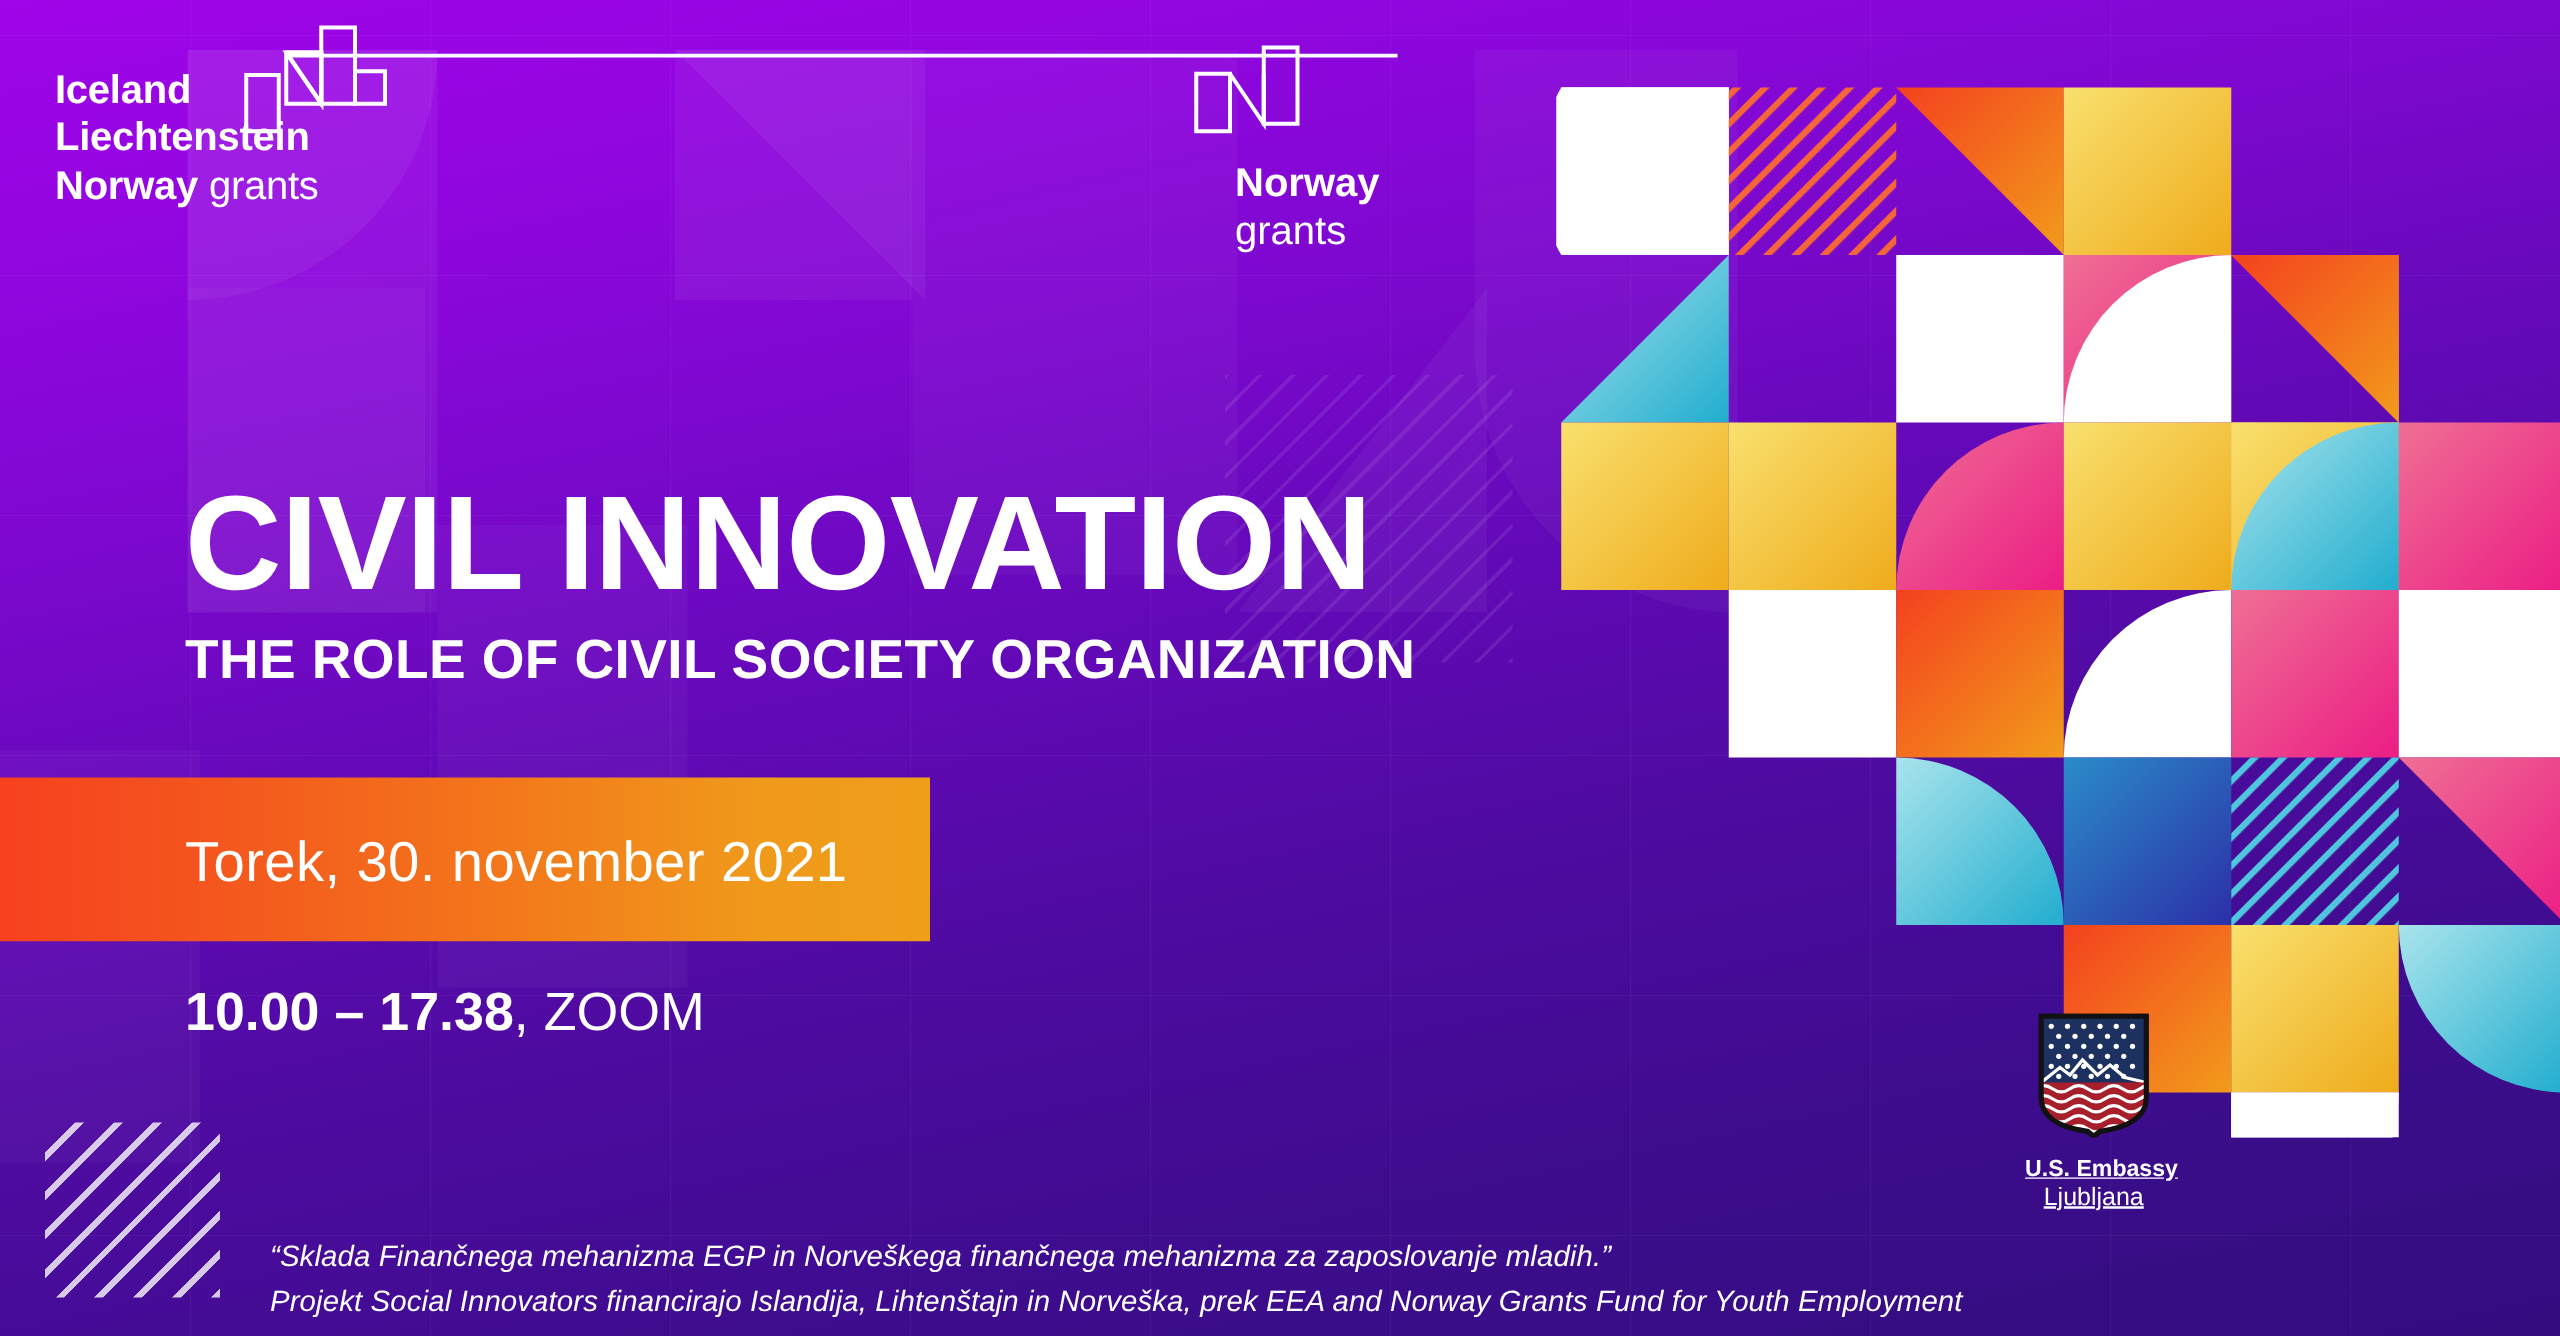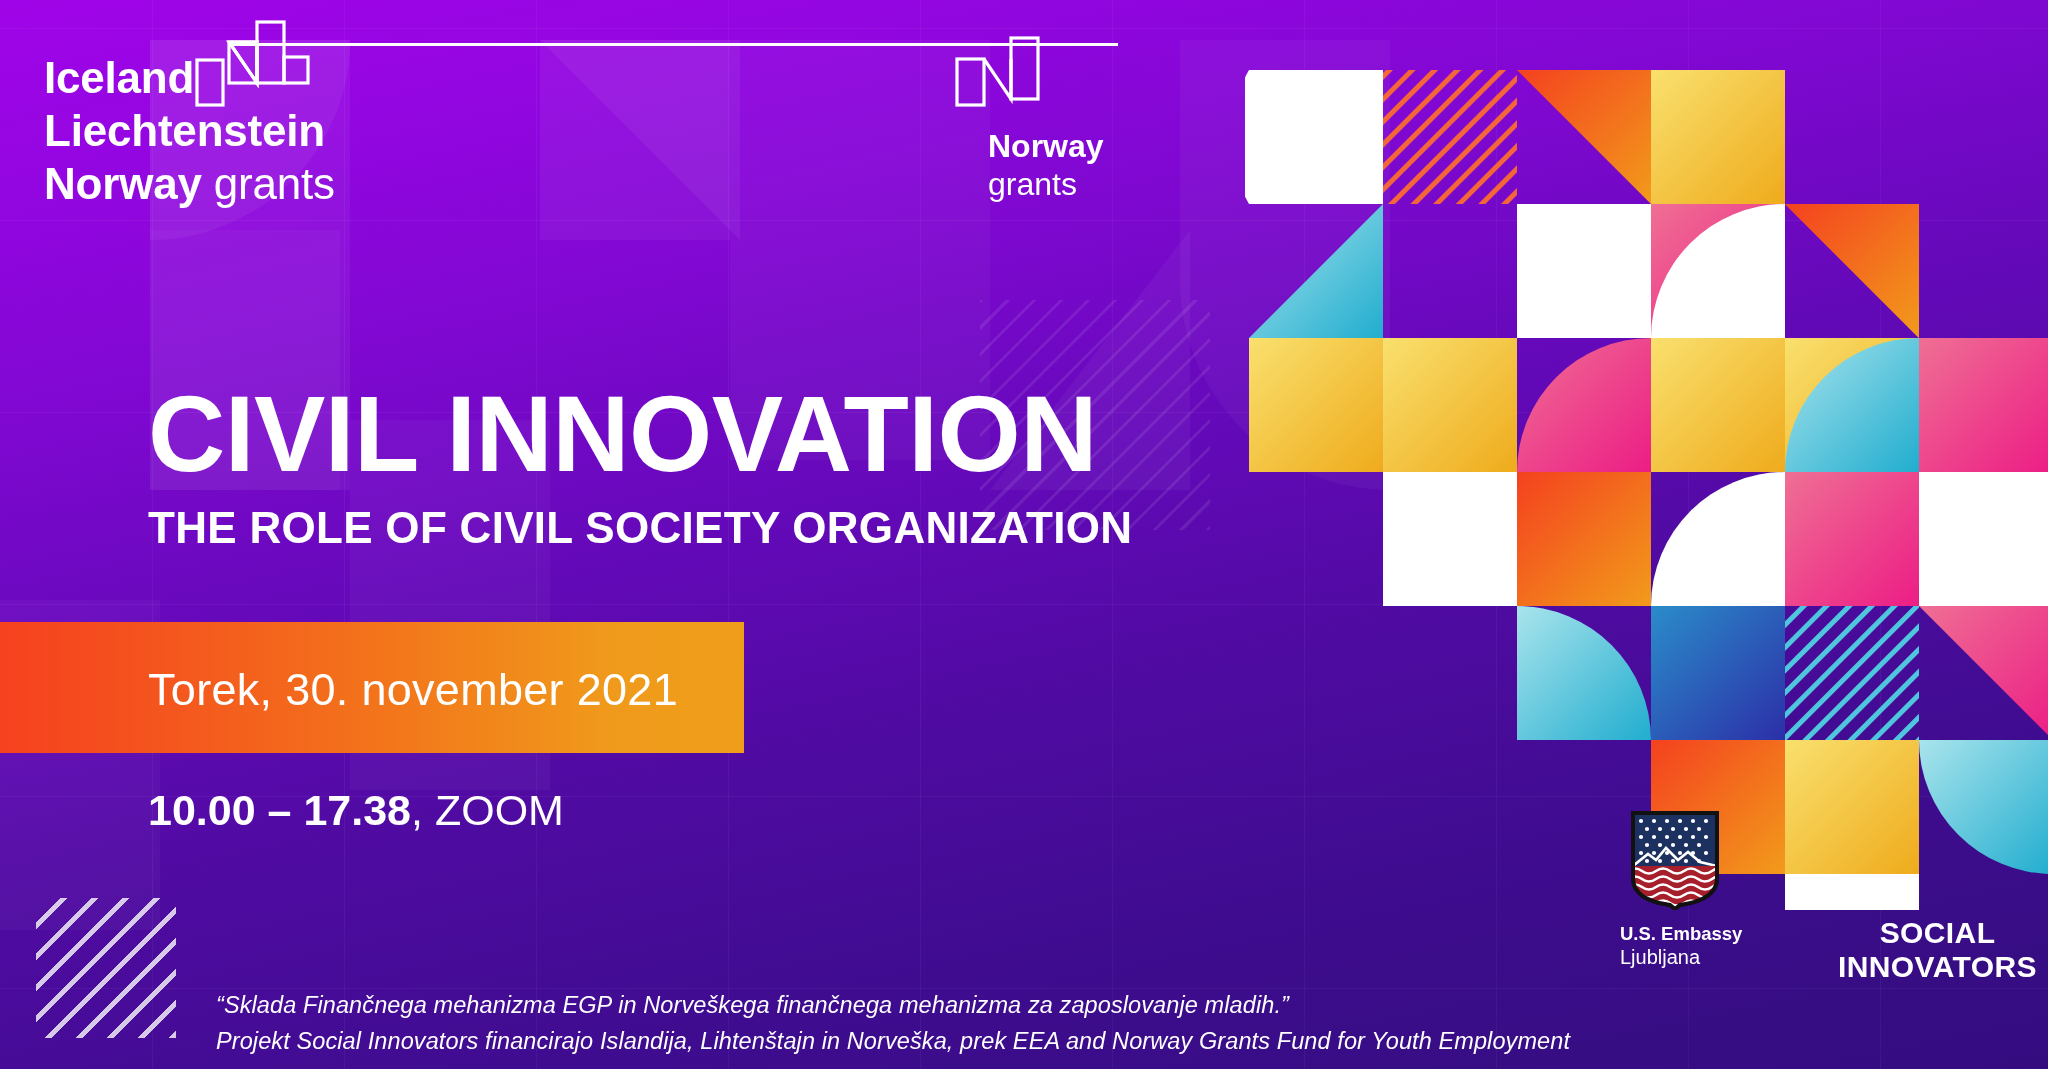--- a/index.html
+++ b/index.html
@@ -74,21 +74,21 @@
   .bg-hatch {
     position:absolute; left:980px; top:300px; width:230px; height:230px;
     background:repeating-linear-gradient(-45deg,
        rgba(255,255,255,.085) 0 3px, transparent 3px 19px);
     pointer-events:none;
   }
 
   
   .grants-logo { position:absolute; left:44px; top:52px; z-index:6; }
   .grants-left {
-    font-size:44px; line-height:1.20; color:#fff; font-weight:700;
+    font-size:32px; line-height:1.20; color:#fff; font-weight:700;
     letter-spacing:-.2px;
   }
   .grants-left .thin { font-weight:400; }
   .logo-rule {
     position:absolute; left:228px; top:43px;
     width:890px; height:3px; background:#fff; z-index:5;
   }
   .logo-mark {
     position:absolute; z-index:7;
   }
@@ -155,21 +155,21 @@
   
   .geo {
     position:absolute; left:1245px; top:30px;
     width:803px; height:880px; z-index:4;
   }
 
   
   .embassy { position:absolute; left:1620px; top:808px; z-index:10; width:110px; }
   .embassy .shieldwrap { width:94px; margin:0 auto; }
   .embassy-cap {
-    margin-top:8px; text-align:left; color:#fff; line-height:1.25;
+    margin-top:8px; text-align:center; color:#fff; line-height:1.25;text-decoration:underline;
   }
   .embassy-cap .l1 { font-size:18.5px; font-weight:600; display:block; white-space:nowrap; }
   .embassy-cap .l2 { font-size:20px; font-weight:400; display:block; }
 
   .si-logo {
     position:absolute; left:1838px; top:916px; z-index:10;
     color:#fff; font-size:30px; font-weight:700; line-height:1.12;
     letter-spacing:.4px; text-align:center; white-space:nowrap;
   }
   .si-logo span { display:block; }
@@ -395,18 +395,14 @@
         </g>
         <path d="M5 5 H89 V70 C89 86 74 94 52 97 L47 101 L42 97 C20 94 5 86 5 70 Z" fill="none" stroke="#111" stroke-width="4"></path>
       </svg>
     </div>
     <div class="embassy-cap">
       <span class="l1">U.S. Embassy</span>
       <span class="l2">Ljubljana</span>
     </div>
   </div>
 
-  <div class="si-logo">
-    <span>SOCIAL</span>
-    <span>INNOVATORS</span>
-  </div>
 
 </div>
 
 </body></html>

